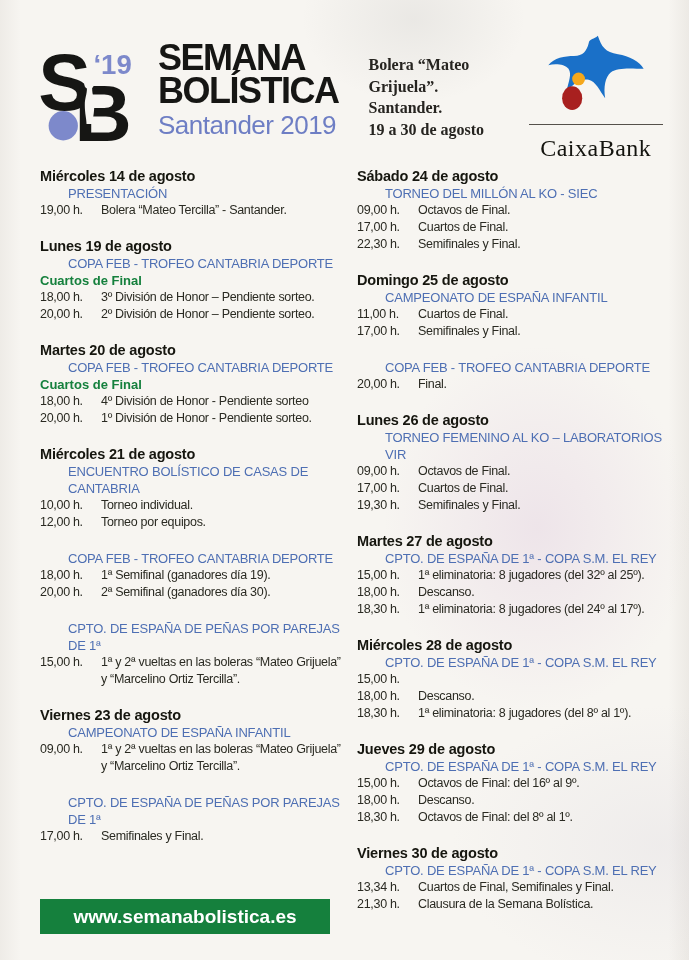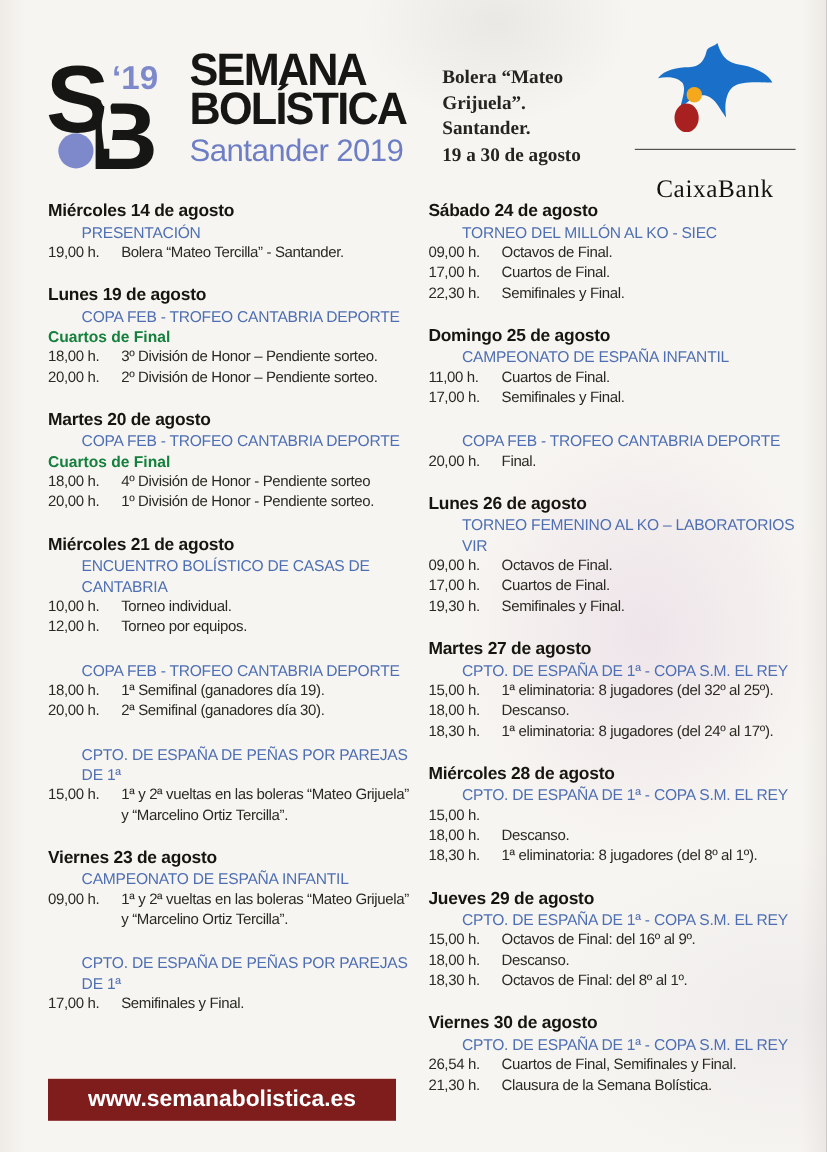--- a/index.html
+++ b/index.html
@@ -37,39 +37,39 @@
     font-weight:normal;font-size:26px;color:#6e7ec4;margin-top:6px;letter-spacing:-0.5px;
   }
   .venue{
     font-family:"Liberation Serif", serif;font-weight:bold;
     font-size:16px;line-height:1.35;color:#262420;
     margin-left:30px;margin-top:24px;width:160px;flex:0 0 auto;
   }
   .sponsor{margin-left:auto;width:140px;text-align:center;margin-top:2px;}
   .sponsor-star{width:110px;height:92px;margin:0 auto;display:block;}
   .sponsor-name{
-    font-family:"Liberation Serif", serif;font-size:21px;color:#14140f;
-    border-top:1.5px solid #55514b;padding-top:20px;letter-spacing:.5px;
+    font-family:"Liberation Serif", serif;font-size:24px;color:#14140f;
+    border-top:1.5px solid #55514b;padding-top:10px;letter-spacing:.5px;
   }
 
   
   .body{position:absolute;left:40px;top:168px;bottom:20px;right:14px;display:flex;}
   .col{display:flex;flex-direction:column;}
   .col-left{width:306px;flex:0 0 auto;}
   .col-right{margin-left:11px;flex:1;}
   .section{margin-bottom:19px;}
   .date{font-weight:bold;font-size:14.5px;color:#16160f;line-height:17px;letter-spacing:-0.2px;}
   .title{font-weight:normal;font-size:13px;color:#4e6fb3;line-height:17px;letter-spacing:-0.2px;margin-left:28px;}
   .subtitle{font-weight:bold;font-size:13px;color:#15803d;line-height:17px;}
   .row{display:flex;line-height:17px;font-size:12.5px;letter-spacing:-0.3px;color:#2a2a22;}
   .time{width:61px;flex:0 0 auto;}
   .desc{flex:1;}
   .spacer{flex:1;}
   .banner{
-    background:#7f1d1d;color:#fff;font-weight:bold;font-size:19px;
+    background:#15803d;color:#fff;font-weight:bold;font-size:19px;
     text-align:center;height:35px;line-height:35px;width:290px;
     margin-bottom:6px;letter-spacing:0;
   }
 </style>
 </head>
 <body>
 
 <div class="page">
 
   <div class="header">
@@ -375,21 +375,21 @@
   </div>
 </div>
   </div>
 
   <div class="section">
     <div class="date">Viernes 30 de agosto</div>
     <div class="title">CPTO. DE ESPAÑA DE 1ª - COPA S.M. EL REY</div>
 
     <div>
   <div class="row">
-    <div class="time">26,54 h.</div>
+    <div class="time">13,34 h.</div>
     <div class="desc">Cuartos de Final, Semifinales y Final.</div>
   </div>
 
   <div class="row">
     <div class="time">21,30 h.</div>
     <div class="desc">Clausura de la Semana Bolística.</div>
   </div>
 </div>
   </div>
 </div>

